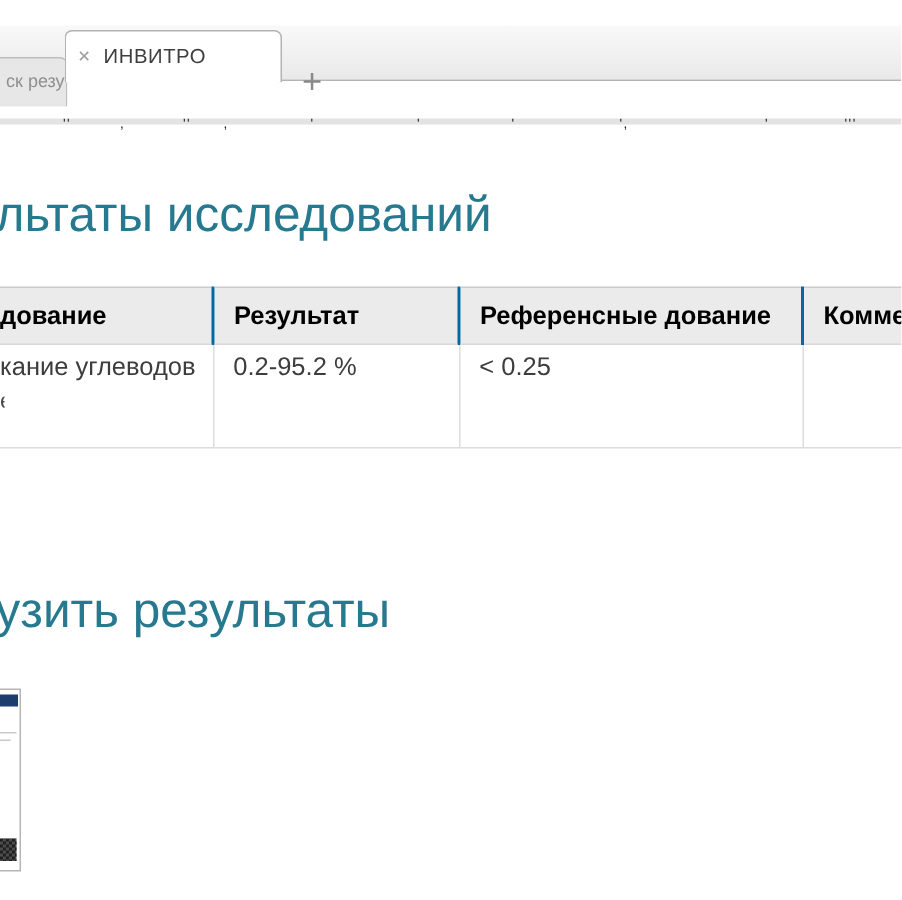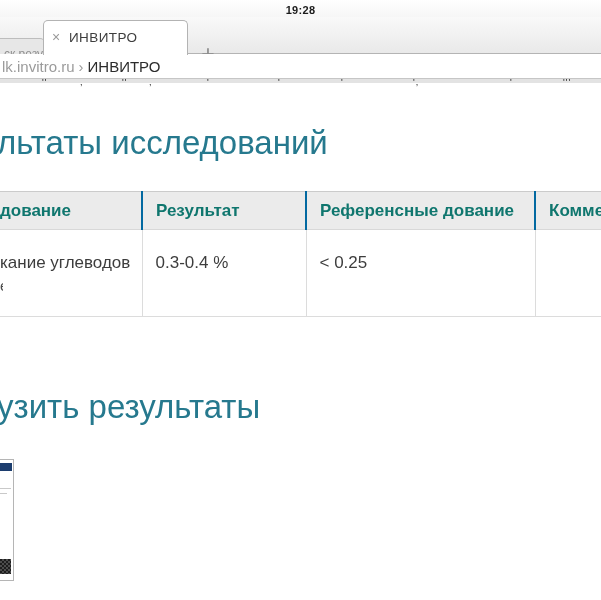--- a/index.html
+++ b/index.html
@@ -72,29 +72,29 @@
   #download-heading{top:388px;}
   table.results{
     position:absolute;left:0;top:191px;width:655px;
     border-collapse:collapse;table-layout:fixed;
     border-top:1px solid #cbcbcb;
     font-size:17px;
   }
   table.results th{
     background:var(--table-header-bg,#ebebeb);
     height:37px;text-align:left;vertical-align:middle;
-    font-weight:bold;color:#0f766e;
+    font-weight:bold;color:#000000;
     padding:0 0 0 13px;border-bottom:1px solid #d8d8d8;
     white-space:nowrap;overflow:hidden;
   }
   table.results th:first-child{padding-left:0;}
   table.results th + th{border-left:2px solid #0369a1;}
   table.results td{
     height:63px;vertical-align:top;color:#3d3d3d;
-    padding:23px 0 0 13px;border-bottom:1px solid #dcdcdc;
+    padding:5px 0 0 13px;border-bottom:1px solid #dcdcdc;
     white-space:nowrap;overflow:hidden;
   }
   table.results td:first-child{padding-left:0;}
   table.results td + td{border-left:1px solid #dcdcdc;}
   .frag2{
     display:block;width:3px;height:14px;overflow:hidden;color:#4a4a4a;font-size:15px;
     margin-top:4px;
   }
   
   .thumb{
@@ -115,40 +115,32 @@
       linear-gradient(45deg,#1d1d1d 25%,transparent 25%,transparent 75%,#1d1d1d 75%),
       linear-gradient(45deg,#1d1d1d 25%,transparent 25%,transparent 75%,#1d1d1d 75%);
     background-size:4px 4px;background-position:0 0,2px 2px;
   }
 </style>
 </head>
 <body>
 
 <div id="screen">
 
-  <div class="statusbar">
-    <span class="time">19:28</span>
-  </div>
 
   <div class="tabstrip">
     <div class="tab-bg">
       <span class="tab-bg-label">ск резу</span>
     </div>
     <div class="newtab">+</div>
   </div>
   <div class="tab-active">
     <span class="close">×</span>
     <span class="title">ИНВИТРО</span>
   </div>
 
-  <div class="urlbar">
-    <div class="urltext">
-      <span class="dim">lk.invitro.ru</span><span class="sep">›</span><span class="dark">ИНВИТРО</span>
-    </div>
-  </div>
   <div class="chrome-strip"></div>
 
   <div class="clipline" id="clipline">
       <span style="left: 42px;">''</span>
       <span style="left: 80px;">,</span>
       <span style="left: 122px;">''</span>
       <span style="left: 149px;">,</span>
       <span style="left: 207px;">'</span>
       <span style="left: 278px;">'</span>
       <span style="left: 341px;">'</span>
@@ -173,21 +165,21 @@
         <th>Референсные дование</th>
         <th>Коммен</th>
       </tr>
     </thead>
     <tbody>
       <tr>
         <td>
           <span>кание углеводов</span>
           <span class="frag2">е</span>
         </td>
-        <td>0.3-0.4 %</td>
+        <td>0.2-95.2 %</td>
         <td>&lt; 0.25</td>
         <td></td>
       </tr>
     </tbody>
   </table>
 
   <div class="heading" id="download-heading">узить результаты</div>
 
   <div class="thumb">
     <div class="navybar"></div>

